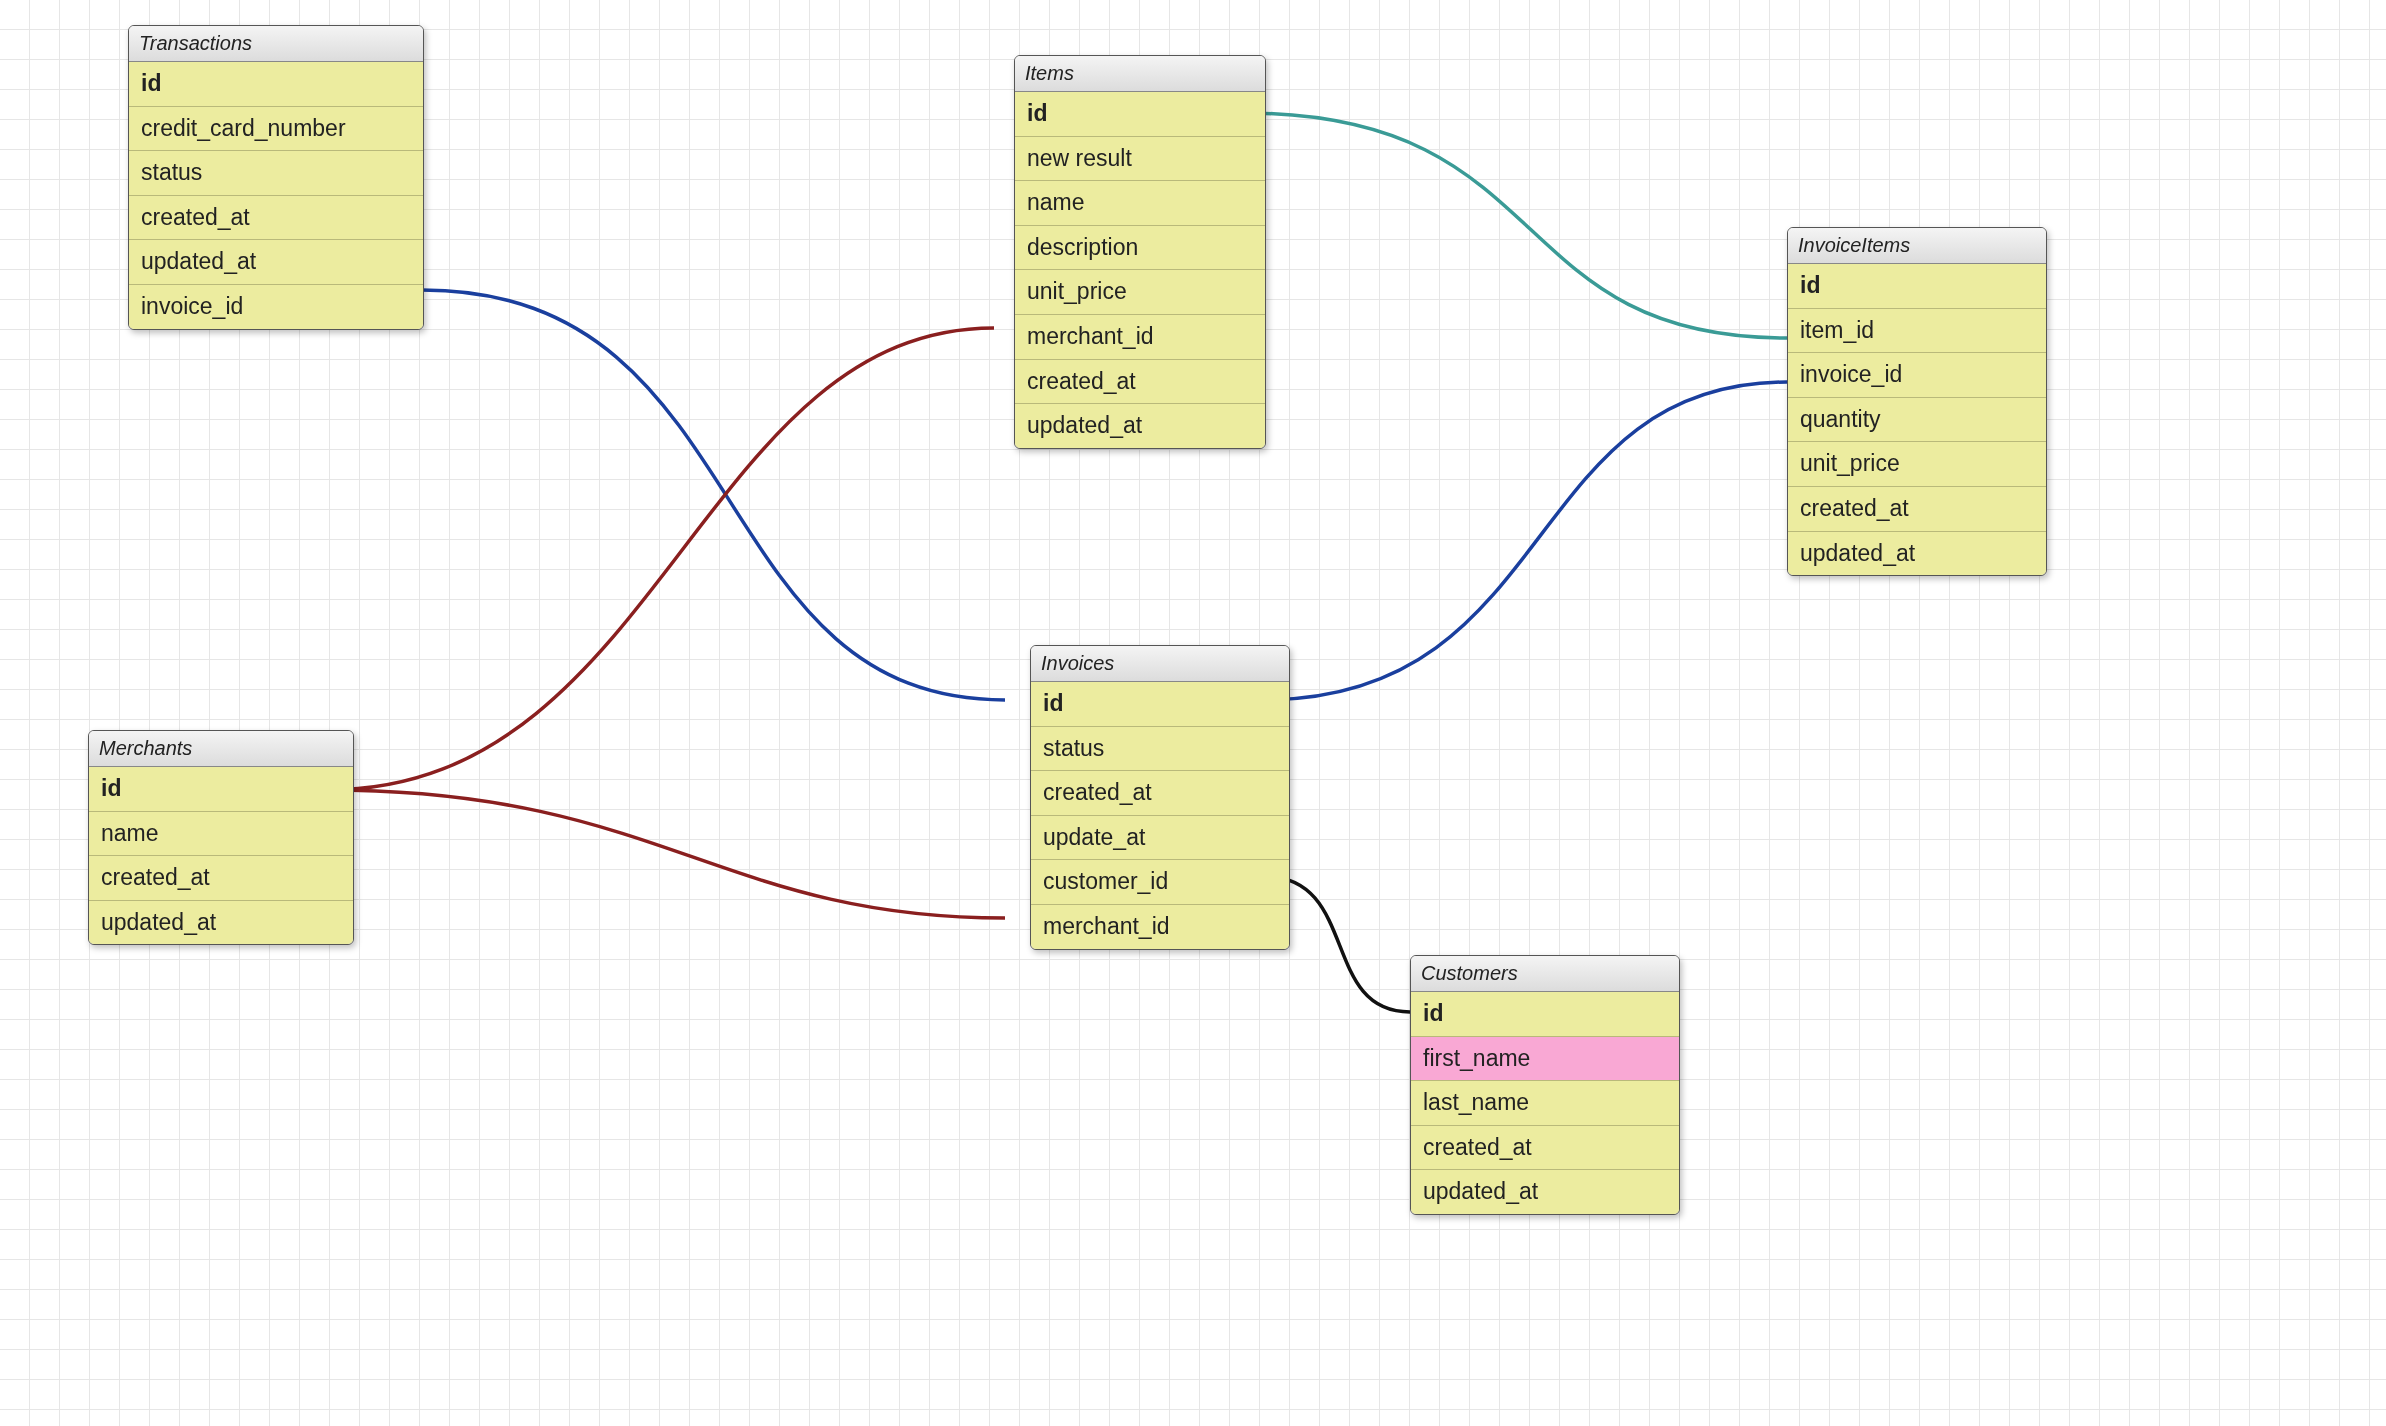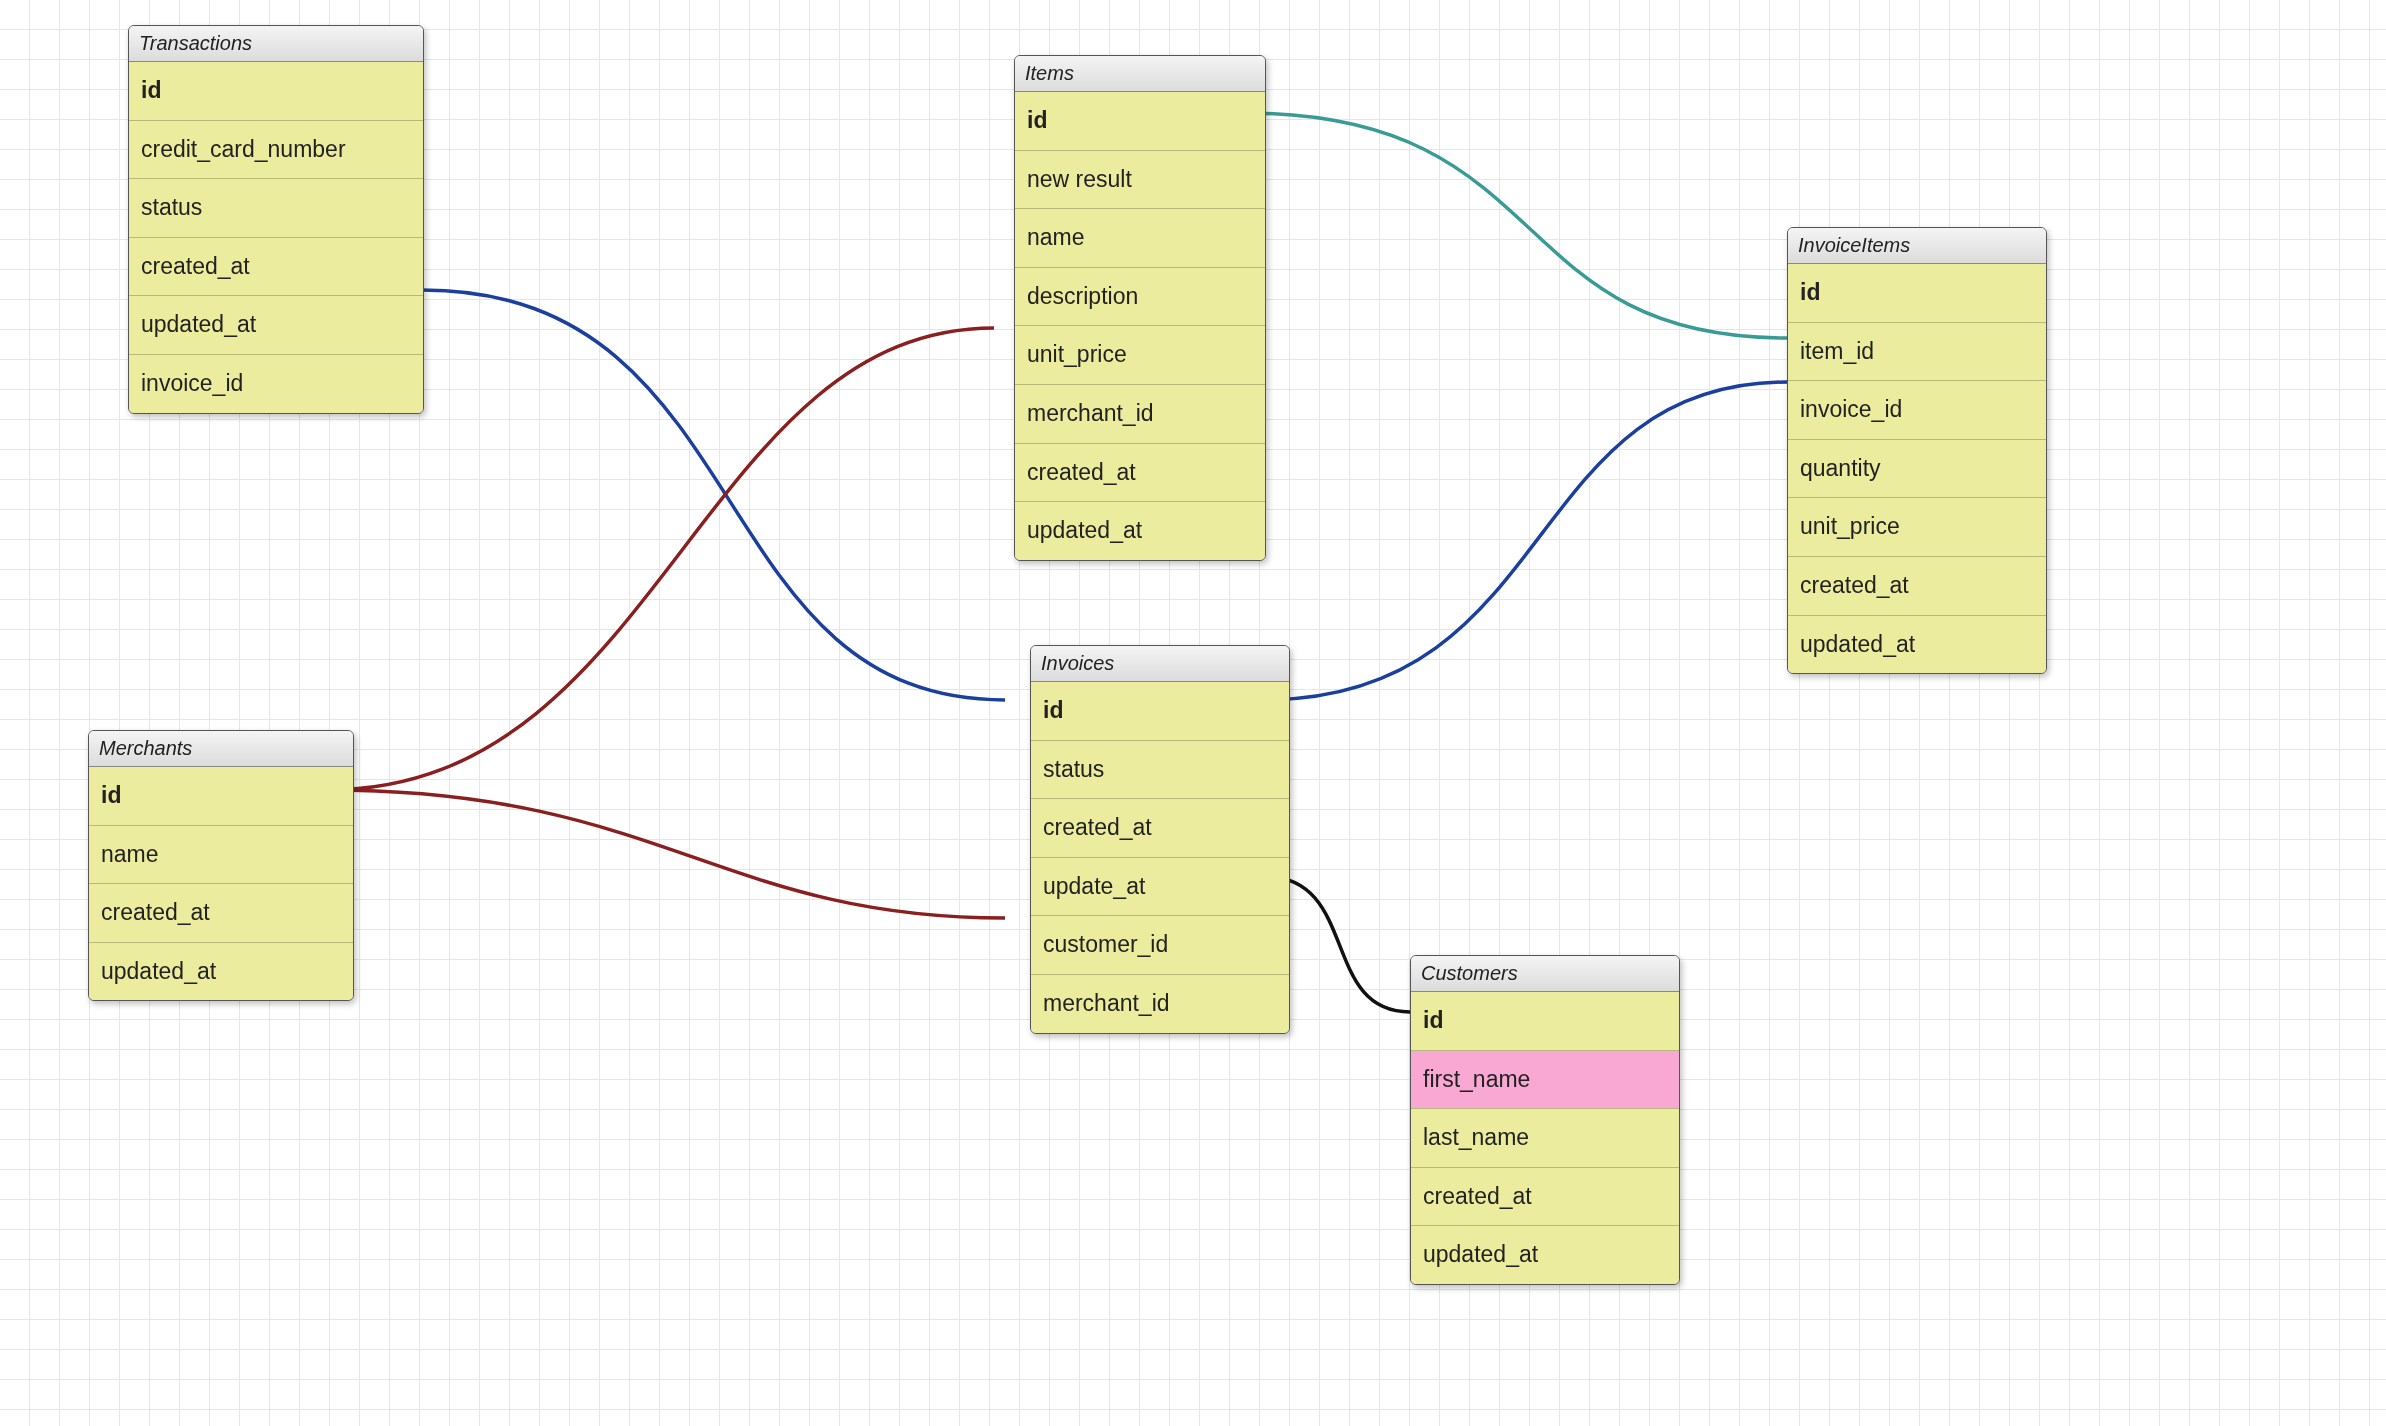--- a/index.html
+++ b/index.html
@@ -44,21 +44,21 @@
     text-align: left;
     font-size: 20px;
     padding: 6px 10px;
     color: #222;
     font-style: italic;
   }
   .field {
     background: #ecec9f;
     border-top: 1px solid #b9b97a;
     font-size: 23px;
-    padding: 15px 12px;
+    padding: 8px 12px;
     color: #222;
     line-height: 1.2;
   }
   .field:first-of-type { border-top: none; }
   .field.pk { font-weight: bold; }
   .field.highlight { background: #f9a8d4; }
   .fields { display: flex; flex-direction: column; }
   path.conn { fill: none; stroke-width: 3.5; }
 </style>
 </head>

